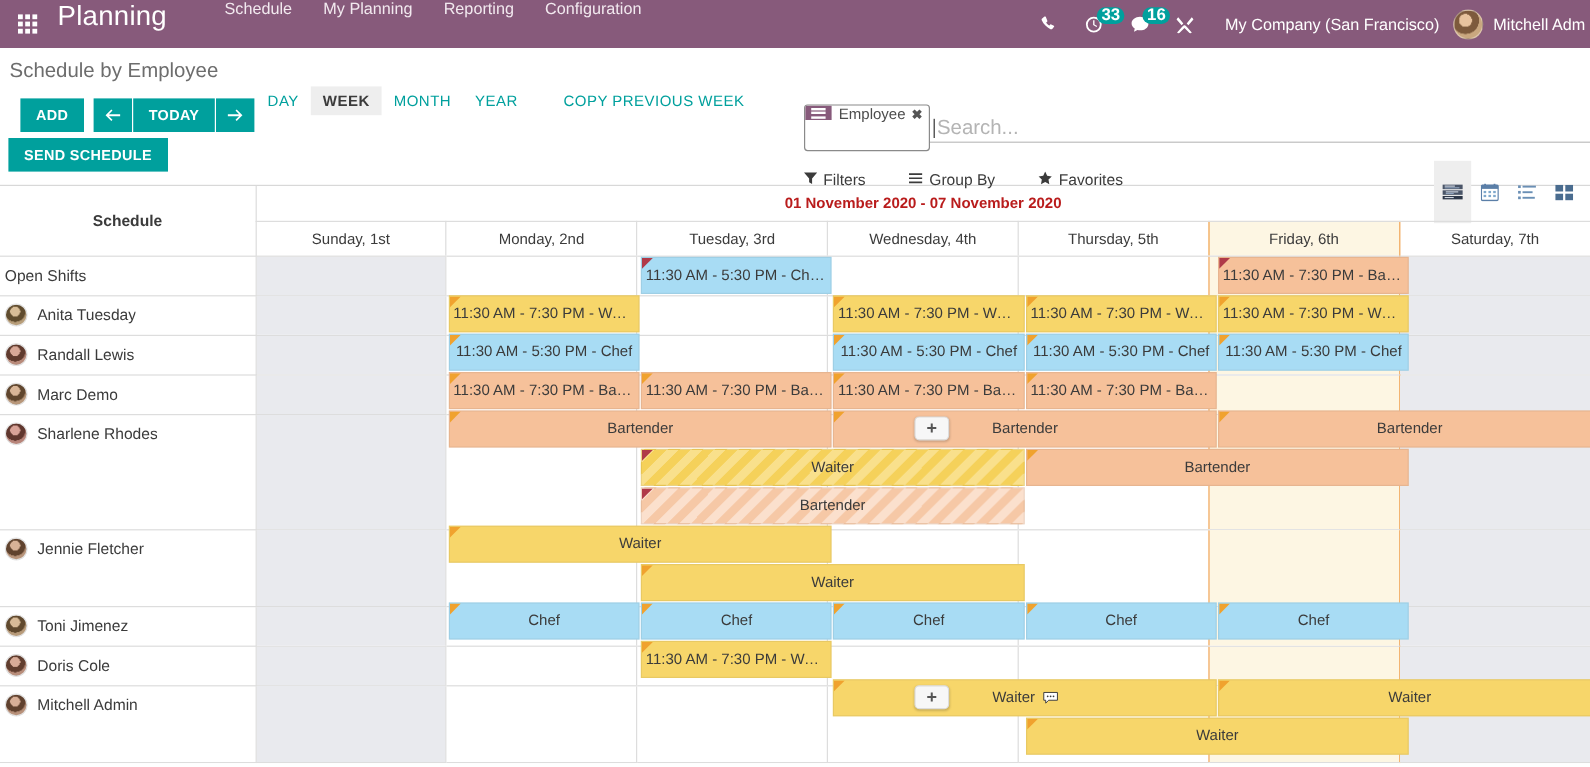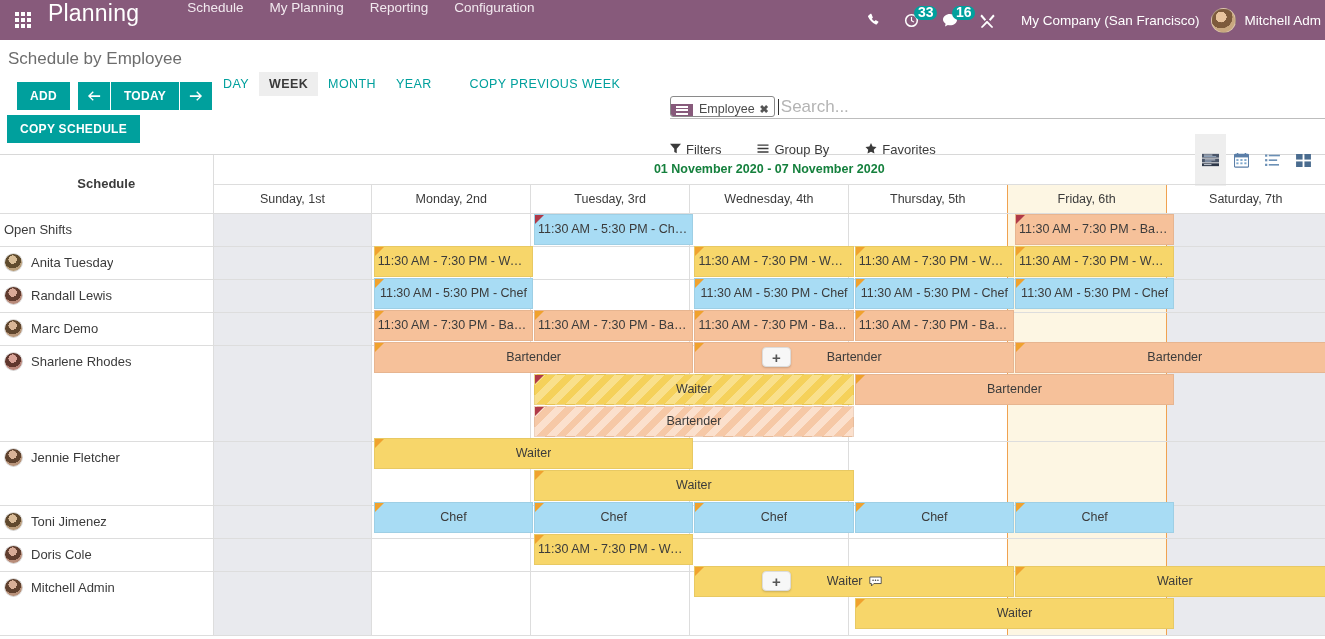--- a/index.html
+++ b/index.html
@@ -125,22 +125,22 @@
 
   
   .searchview {
     position: absolute; left: 670px; top: 55px;
     right: 0;
     height: 24px;
     border-bottom: 1px solid #bdbdbd;
     display: flex; align-items: center;
   }
   .facet {
-    display: flex; align-items: flex-end;
-    height: 21px;
+    display: flex; align-items: flex-start;
+    height: 39px;
     border: 1px solid #8a8a8a;
     border-radius: 3px;
     overflow: hidden;
     background: #ffffff;
   }
   .facet-ico {
     background: #875A7B; width: 22px;
     display: flex; align-items: center; justify-content: center;
   }
   .facet-ico span { display: block; width: 12px; }
@@ -195,21 +195,21 @@
     color: #3b3b3b;
     height: 58px;
     vertical-align: middle;
   }
   .hdr-range {
     border-bottom: 1px solid #dddddd;
     height: 29px;
     text-align: center;
     font-weight: bold;
     font-size: 12.5px;
-    color: #15803d;
+    color: #b91c1c;
   }
   .hdr-day {
     height: 29px;
     border-bottom: 1px solid #dddddd;
     border-left: 1px solid #dddddd;
     text-align: center;
     font-size: 12.5px;
     color: #3b3b3b;
     font-weight: normal;
   }
@@ -367,21 +367,21 @@
           <path fill="#fff" d="M15 7H4.3l3.4-3.4-1.1-1.1L1.1 8l5.5 5.5 1.1-1.1L4.3 9H15z"></path>
         </svg>
     </button>
     <button class="btn btn-today">TODAY</button>
     <button class="btn btn-arrow">
       <svg width="14" height="14" viewBox="0 0 16 16">
           <path fill="#fff" d="M1 9h10.7l-3.4 3.4 1.1 1.1L14.9 8 9.4 2.5 8.3 3.6 11.7 7H1z"></path>
         </svg>
     </button>
   </div>
-  <button class="btn btn-send">COPY SCHEDULE</button>
+  <button class="btn btn-send">SEND SCHEDULE</button>
 
   <div class="scales">
     <div class="scale">DAY</div>
     <div class="scale active">WEEK</div>
     <div class="scale">MONTH</div>
     <div class="scale">YEAR</div>
     <div class="scale copy" style="margin-left:18px;">COPY PREVIOUS WEEK</div>
   </div>
 
   <div class="searchview">

